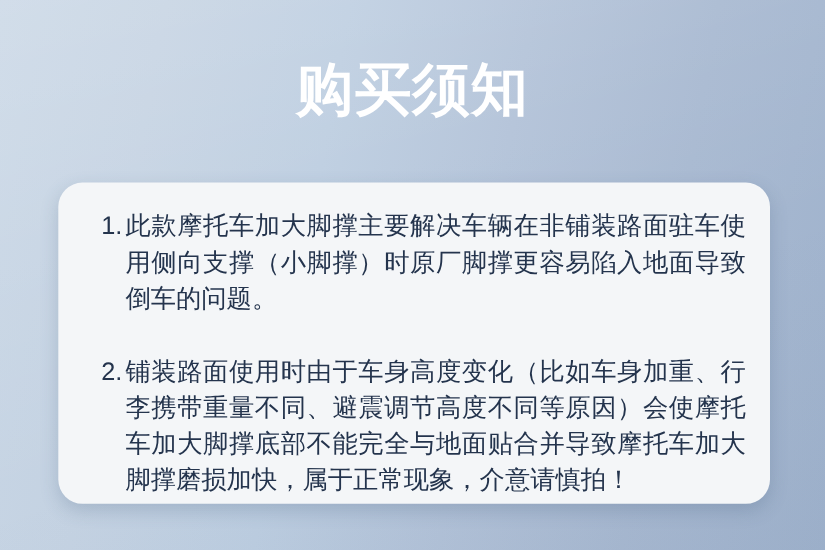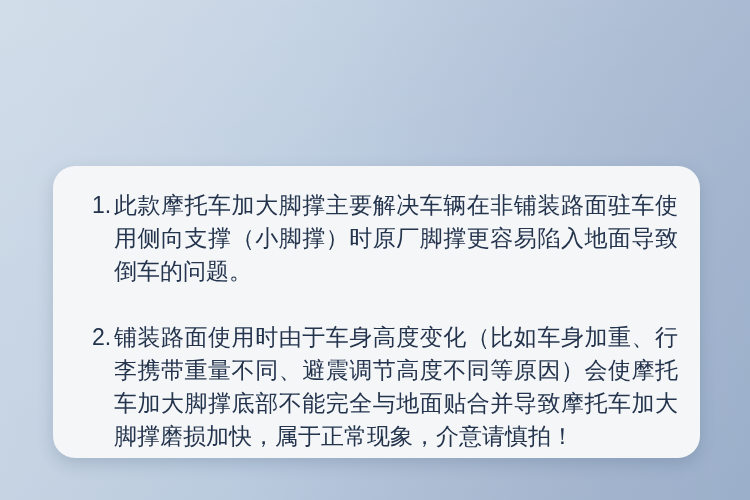--- a/index.html
+++ b/index.html
@@ -100,20 +100,21 @@
     display: block;
   }
 </style>
 </head>
 <body>
 
 <div id="page">
 
   <div id="sheen"></div>
 
+  <div id="title">购买须知</div>
 
   <div id="card">
     <div id="notice-list">
 
       <div class="notice-item">
         <span class="notice-marker">1.</span>
         <span class="notice-text">此款摩托车加大脚撑主要解决车辆在非铺装路面驻车使用侧向支撑（小脚撑）时原厂脚撑更容易陷入地面导致倒车的问题。</span>
       </div>
 
       <div class="notice-item">

